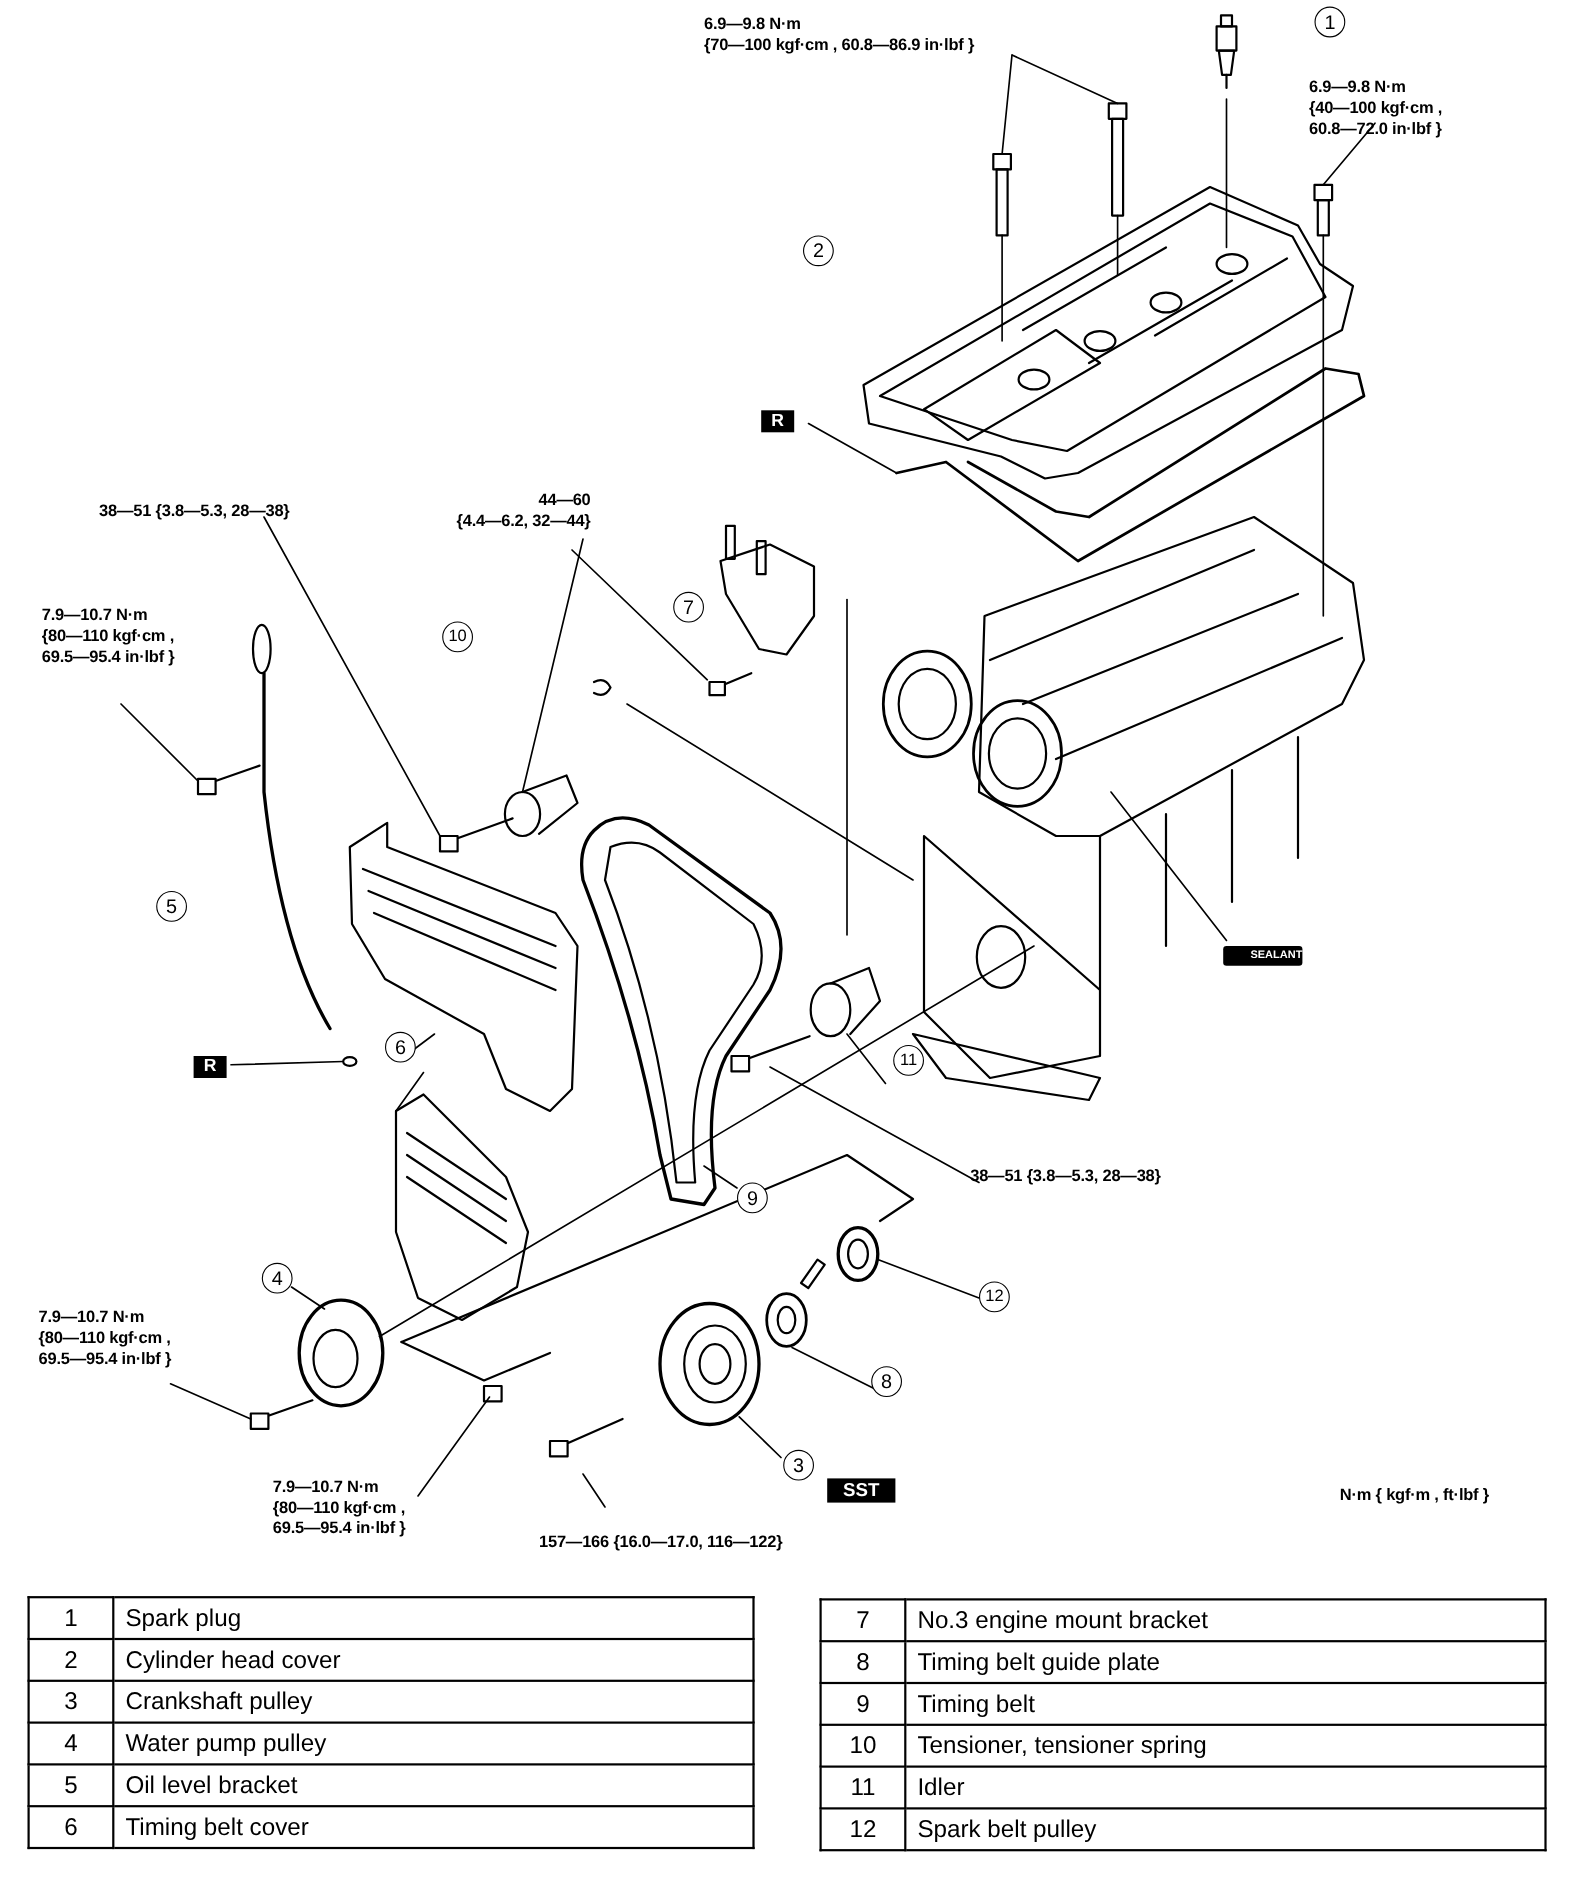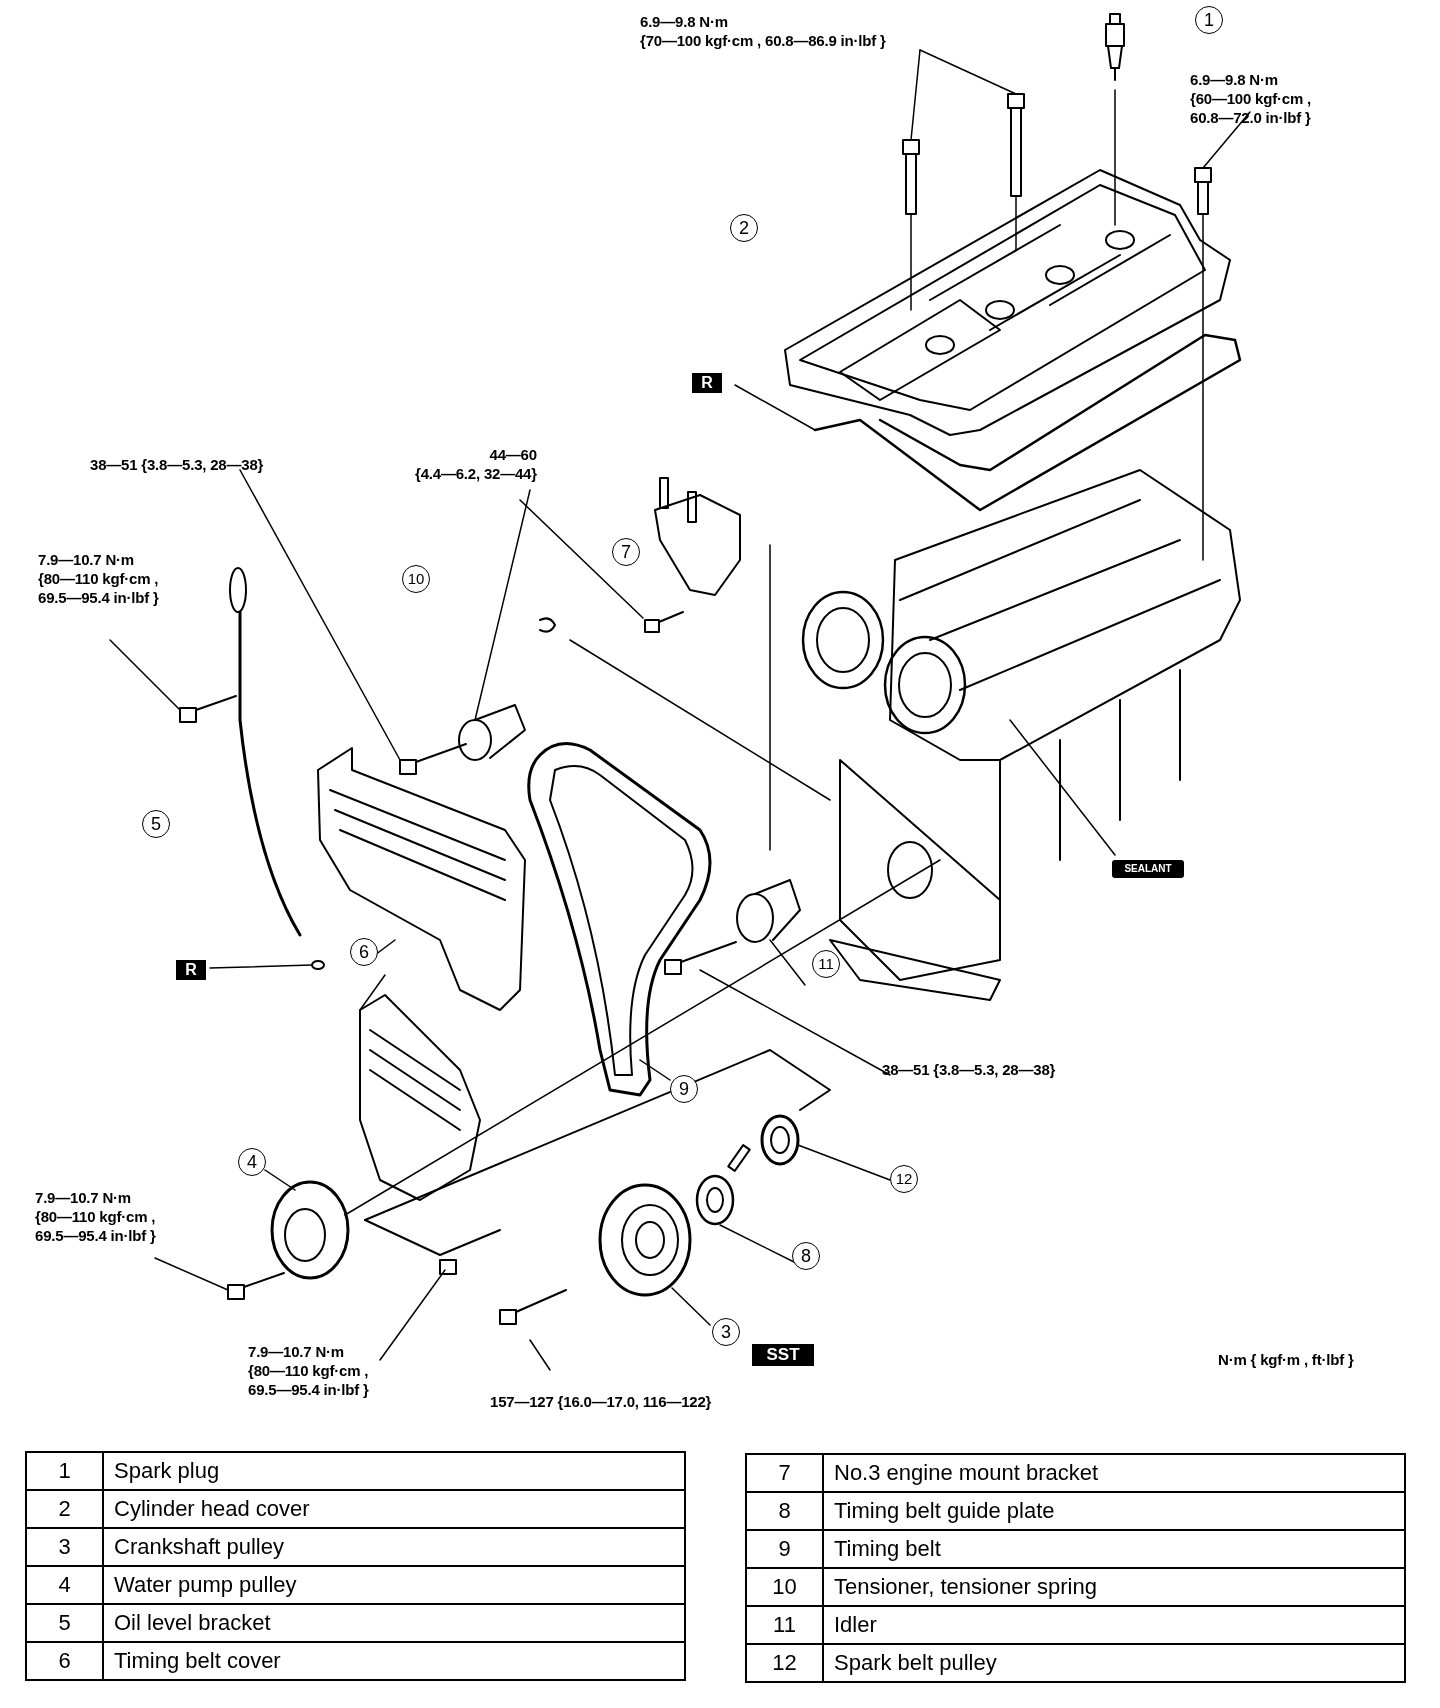--- a/index.html
+++ b/index.html
@@ -159,41 +159,41 @@
     <line x1="380" y1="1360" x2="445" y2="1270" stroke-width="1.5"></line>
   </g>
 
   <line x1="735" y1="385" x2="815" y2="430" stroke-width="1.5"></line>
   <line x1="1010" y1="720" x2="1115" y2="855" stroke-width="1.5"></line>
   <line x1="125" y1="355" x2="230" y2="245" stroke-width="0"></line>
 </svg>
 
 <div class="lbl" style="left:640px; top:12px;"><div>6.9—9.8 N·m</div><div>{70—100 kgf·cm , 60.8—86.9 in·lbf }</div></div>
 
-<div class="lbl" style="left:1190px; top:70px;"><div>6.9—9.8 N·m</div><div>{60—100 kgf·cm ,</div><div>60.8—72.0 in·lbf }</div></div>
+<div class="lbl" style="left:1190px; top:70px;"><div>6.9—9.8 N·m</div><div>{40—100 kgf·cm ,</div><div>60.8—72.0 in·lbf }</div></div>
 
 <div class="lbl" style="left:90px; top:455px;">38—51 {3.8—5.3, 28—38}</div>
 
 <div class="lbl" style="left:415px; top:445px;text-align:right;"><div>44—60</div><div>{4.4—6.2, 32—44}</div></div>
 
 <div class="lbl" style="left:38px; top:550px;"><div>7.9—10.7 N·m</div><div>{80—110 kgf·cm ,</div><div>69.5—95.4 in·lbf }</div></div>
 
 <div class="lbl" style="left:882px; top:1060px;">38—51 {3.8—5.3, 28—38}</div>
 
 <div class="lbl" style="left:35px; top:1188px;"><div>7.9—10.7 N·m</div><div>{80—110 kgf·cm ,</div><div>69.5—95.4 in·lbf }</div></div>
 
 <div class="lbl" style="left:248px; top:1342px;"><div>7.9—10.7 N·m</div><div>{80—110 kgf·cm ,</div><div>69.5—95.4 in·lbf }</div></div>
 
-<div class="lbl" style="left:490px; top:1392px;">157—127 {16.0—17.0, 116—122}</div>
+<div class="lbl" style="left:490px; top:1392px;">157—166 {16.0—17.0, 116—122}</div>
 
 <div class="lbl" style="left:1218px; top:1350px;">N·m { kgf·m , ft·lbf }</div>
 
 <div class="badge" style="left:692px; top:373px; width:30px; height:20px; font-size:16px; line-height:20px;">R</div>
 <div class="badge" style="left:176px; top:960px; width:30px; height:20px; font-size:16px; line-height:20px;">R</div>
-<div class="badge" style="left:1112px; top:860px; width:72px; height:18px; font-size:10px; line-height:18px; border-radius:3px;">SEALANT</div>
+<div class="badge" style="left:1112px; top:860px; width:72px; height:18px; font-size:10px; line-height:18px; border-radius:3px;text-align:right;">SEALANT</div>
 <div class="badge" style="left:752px; top:1320px; width:62px; height:22px; font-size:17px; line-height:22px;margin-top:24px;">SST</div>
 
 <div class="callout" style="left:1195px; top:6px;">1</div>
 <div class="callout" style="left:730px; top:214px;">2</div>
 <div class="callout" style="left:712px; top:1318px;">3</div>
 <div class="callout" style="left:238px; top:1148px;">4</div>
 <div class="callout" style="left:142px; top:810px;">5</div>
 <div class="callout" style="left:350px; top:938px;">6</div>
 <div class="callout" style="left:612px; top:538px;">7</div>
 <div class="callout" style="left:792px; top:1242px;">8</div>

